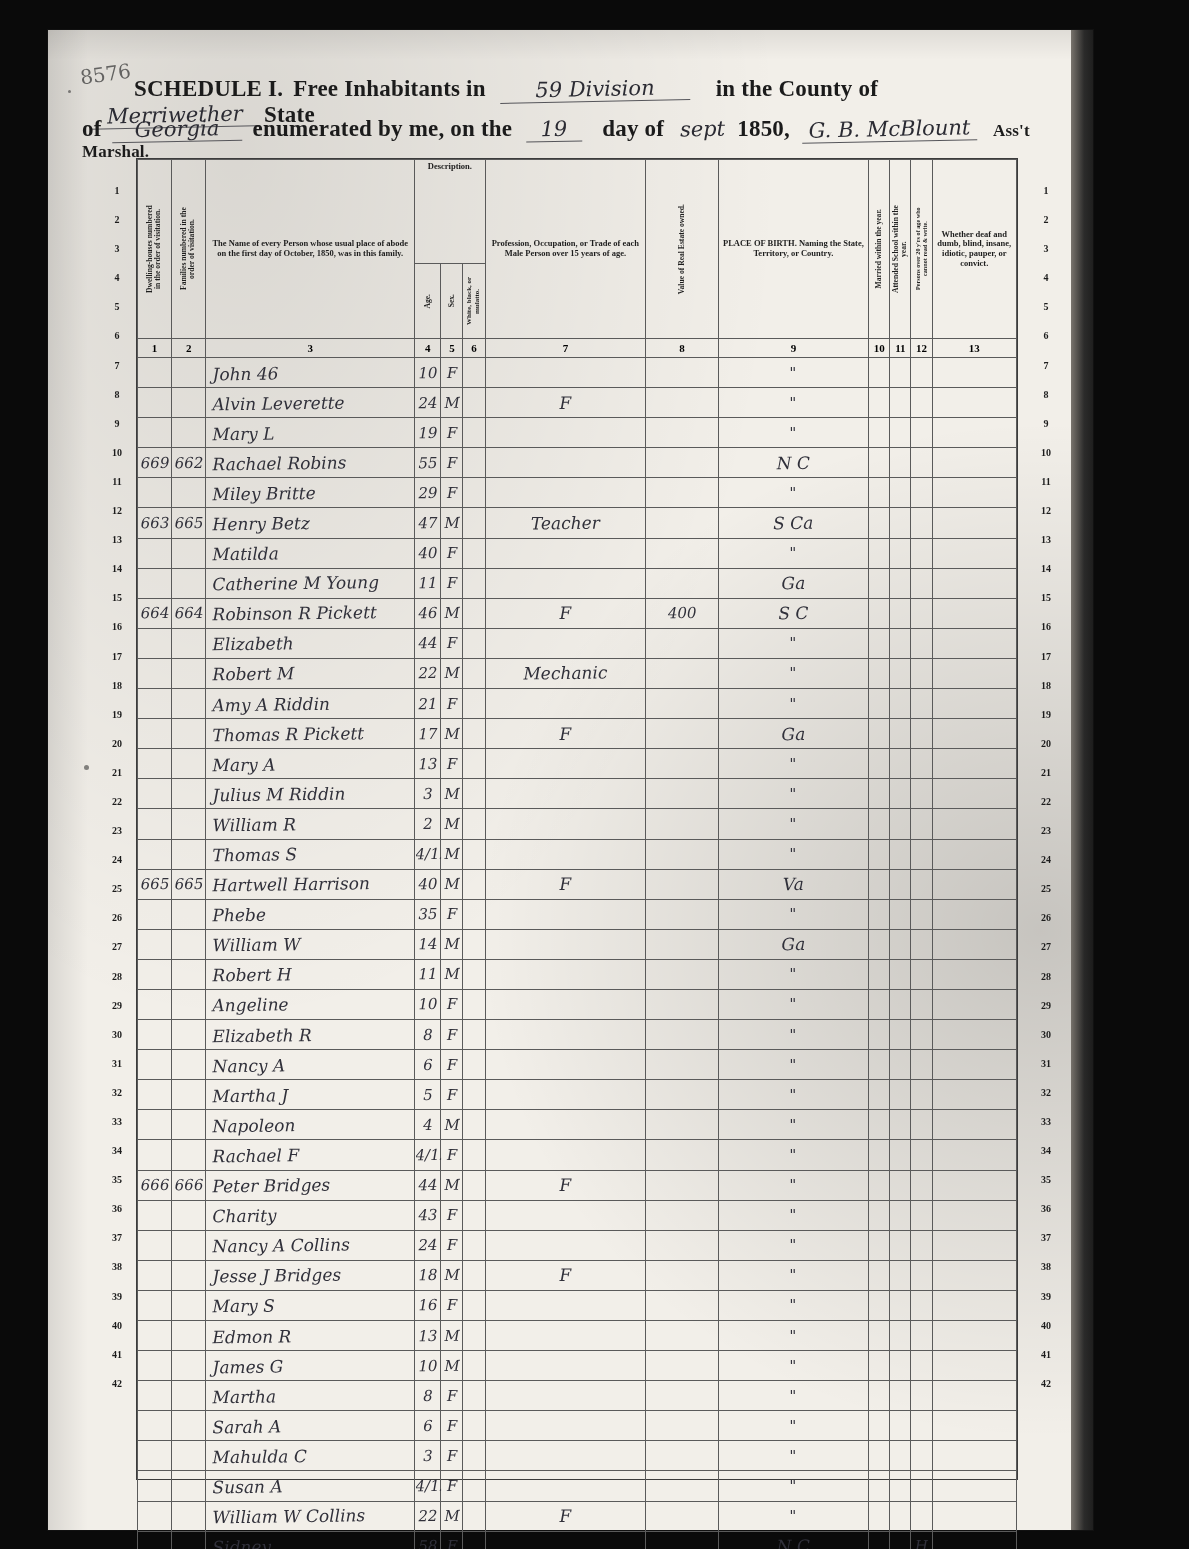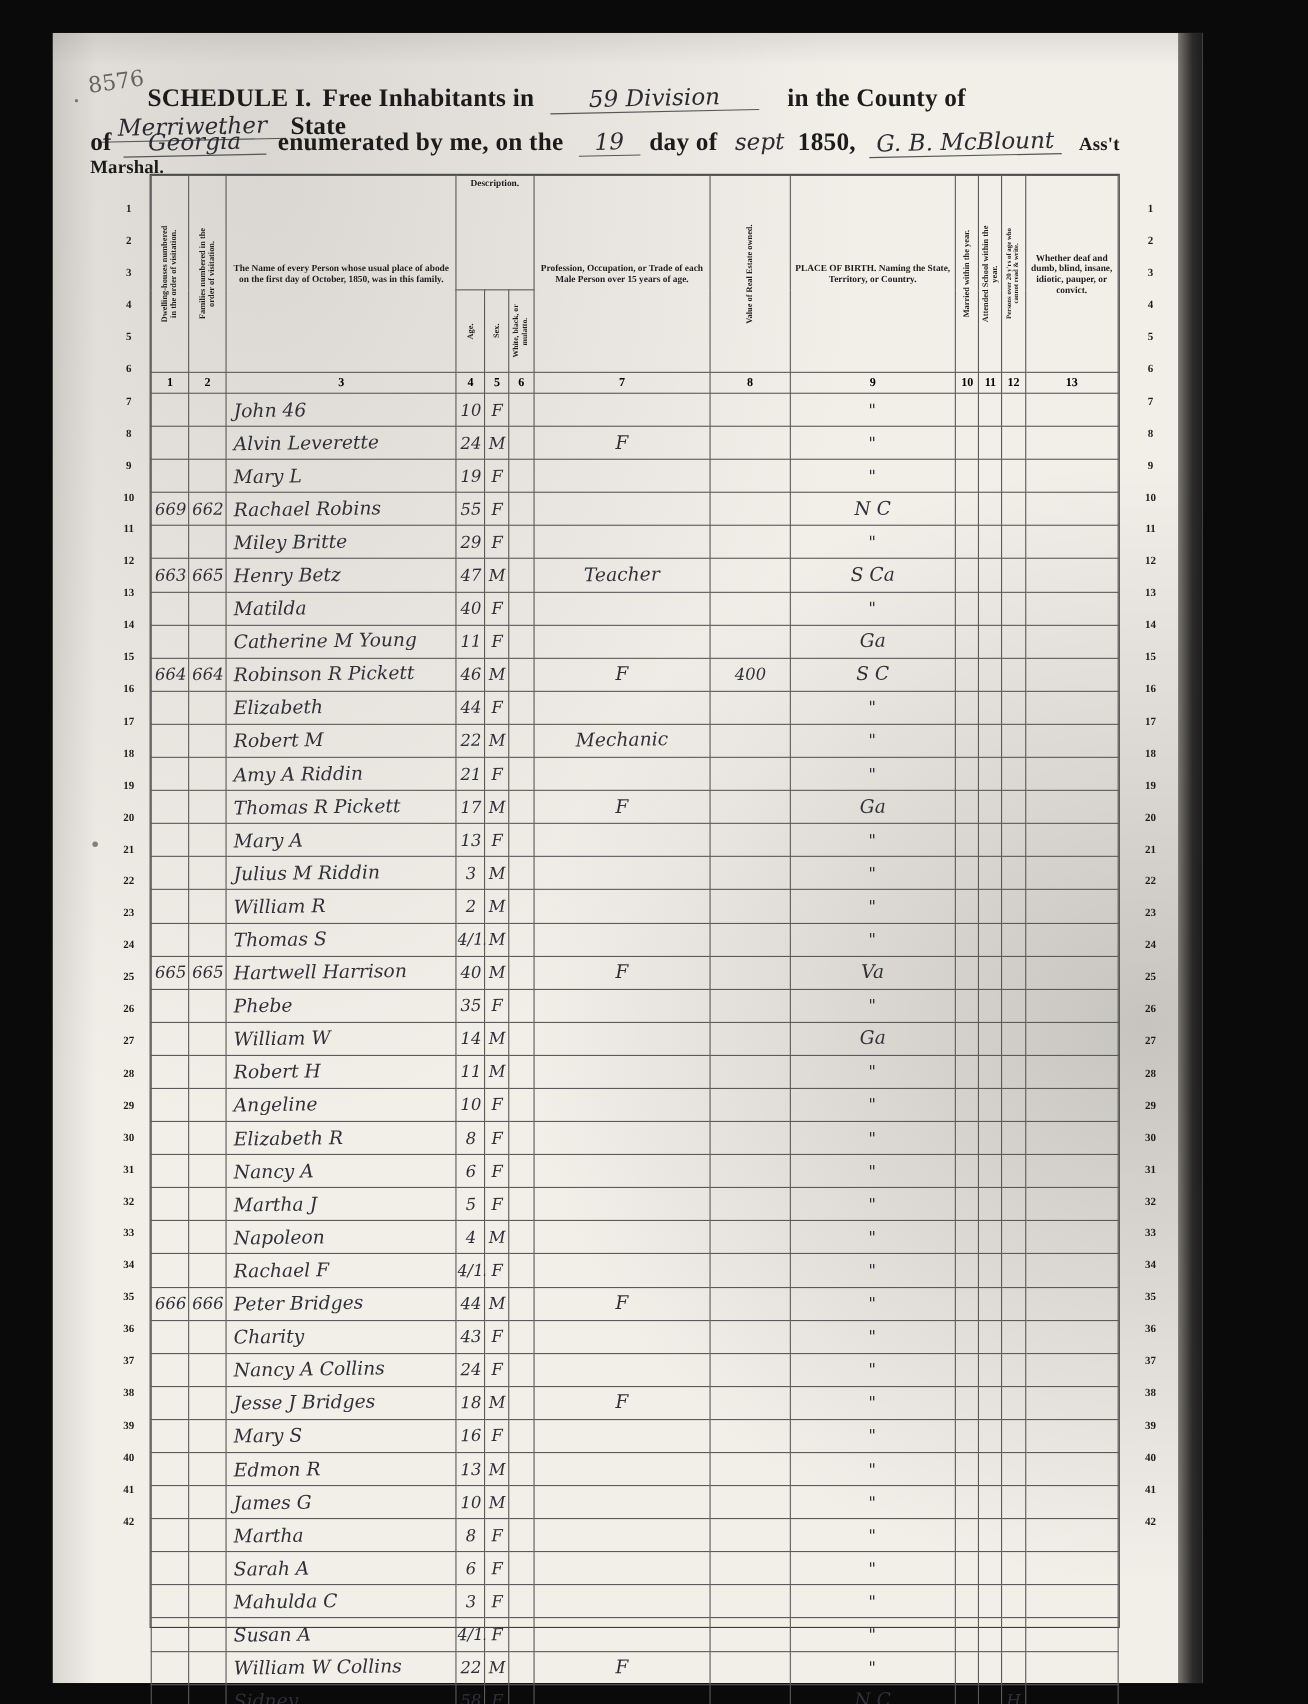--- a/index.html
+++ b/index.html
@@ -113,21 +113,21 @@
         <span class="script ul" style="margin-left:10px;min-width:190px;text-align:center;">59 Division</span>
         <span class="printed" style="margin-left:22px;">in the County of</span>
         <span class="script ul" style="margin-left:8px;min-width:170px;text-align:center;">Merriwether</span>
         <span class="printed">State</span>
       </div>
       <div class="line">
         <span class="printed">of</span>
         <span class="script ul" style="margin-left:6px;min-width:130px;text-align:center;">Georgia</span>
         <span class="printed" style="margin-left:7px;">enumerated by me, on the</span>
         <span class="script ul" style="margin-left:10px;min-width:56px;text-align:center;">19</span>
-        <span class="printed" style="margin-left:4px;">day of</span>
+        <span class="printed" style="margin-left:16px;">day of</span>
         <span class="script" style="margin-left:12px;">sept</span>
         <span class="printed" style="margin-left:8px;">1850,</span>
         <span class="script ul" style="margin-left:8px;min-width:175px;text-align:center;">G. B. McBlount</span>
         <span class="printed small" style="margin-left:12px;">Ass't Marshal.</span>
       </div>
     </div>
 
     <div class="gutter gl">
         <div>1</div>
         <div>2</div>

